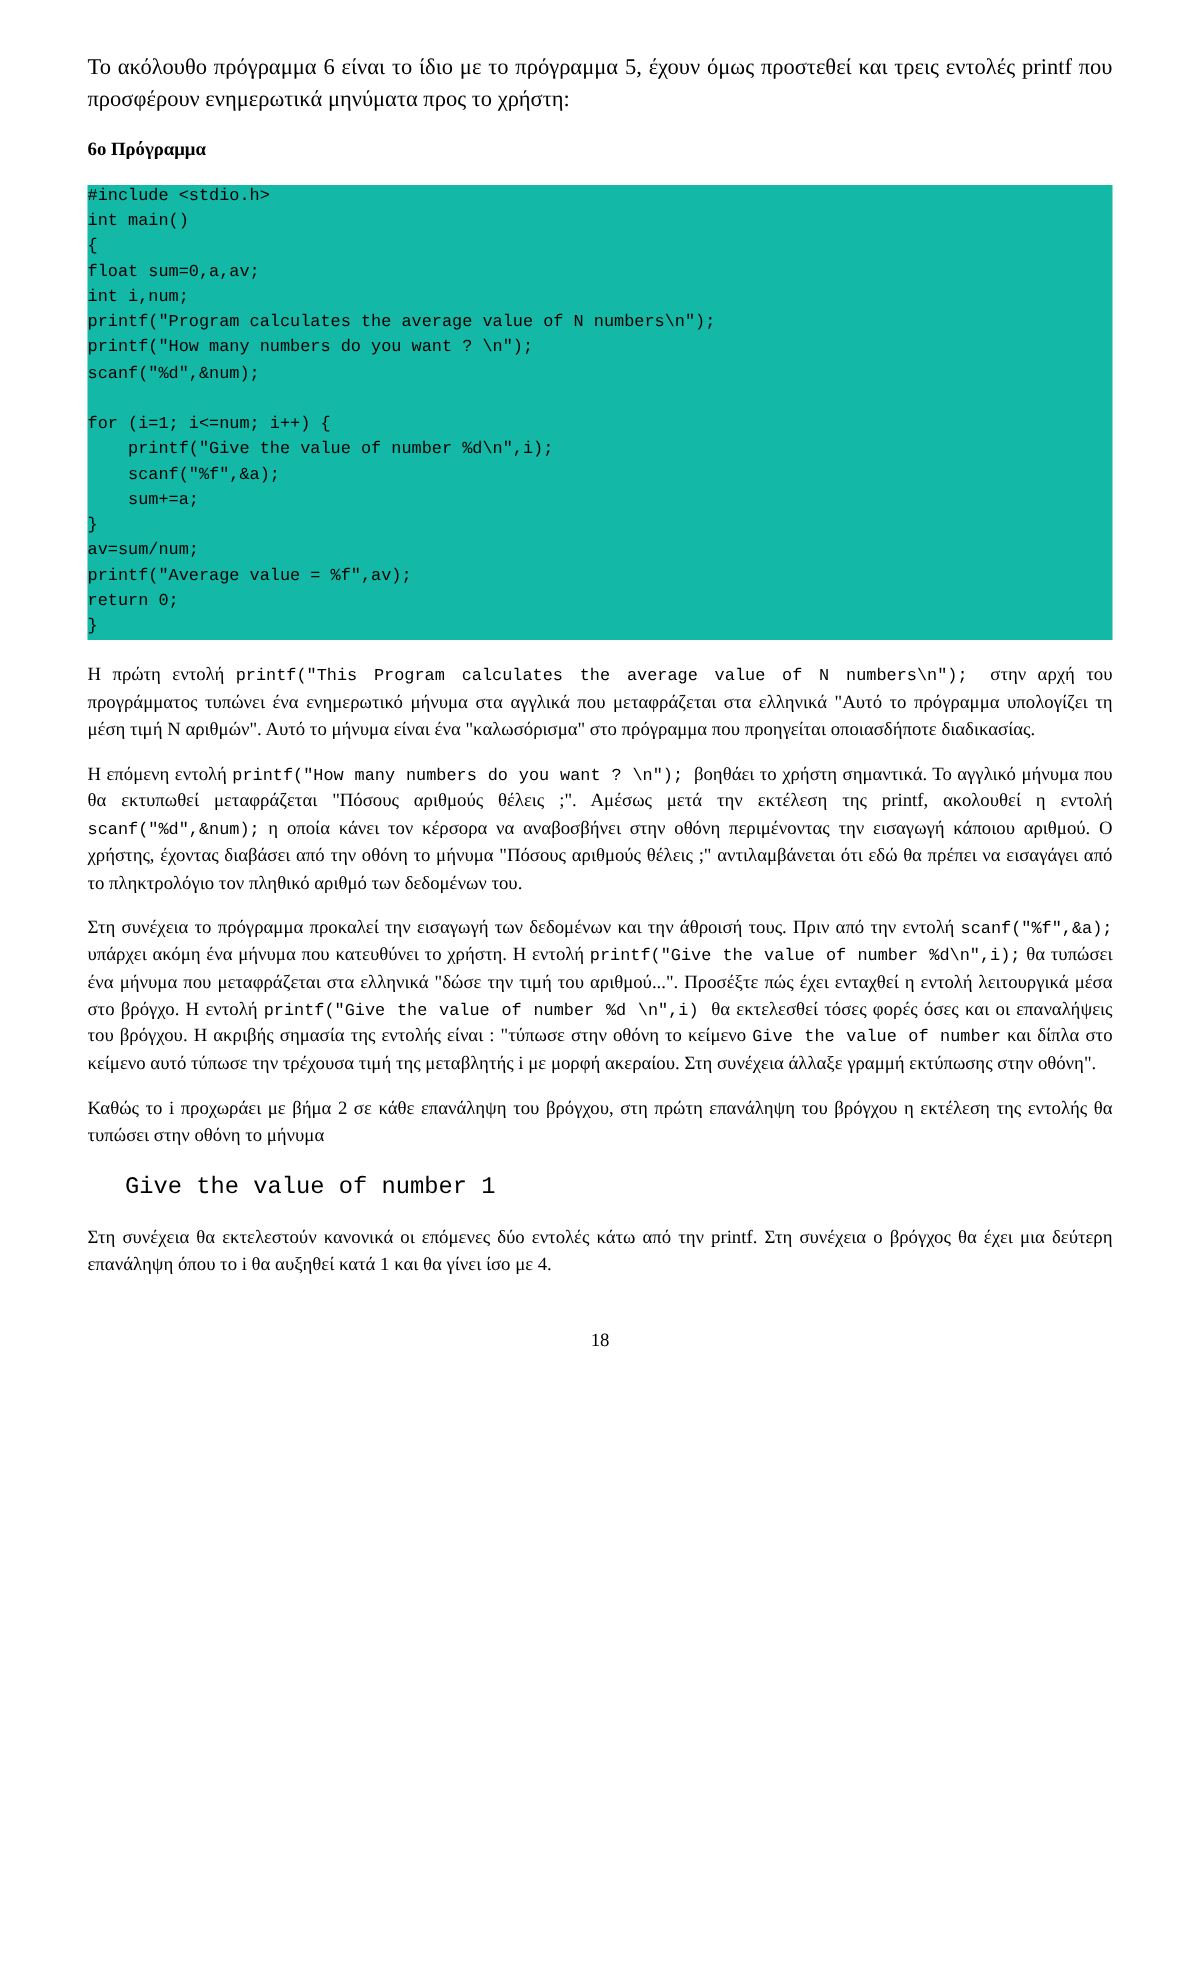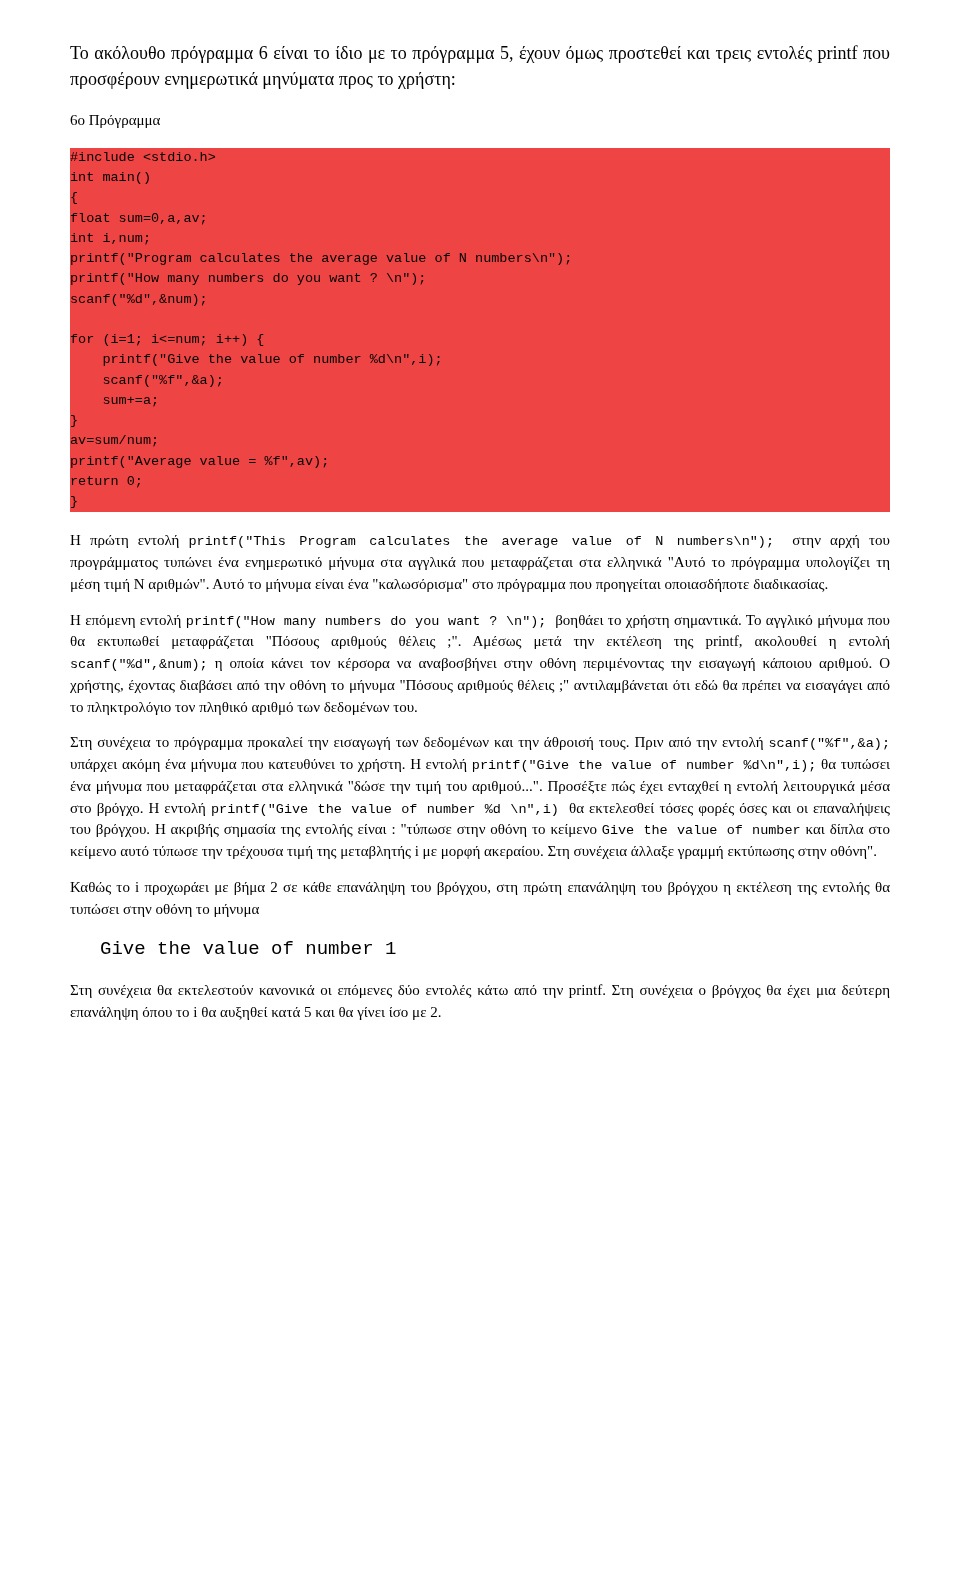--- a/index.html
+++ b/index.html
@@ -20,28 +20,28 @@
     .page-content {
       max-width: 820px;
       margin: 0 auto;
     }
     .intro-text {
       text-align: justify;
       margin-bottom: 18px;
       font-size: 18px;
     }
     .section-heading {
-      font-weight: normal;
+      font-weight: bold;
       font-size: 15px;
       margin-bottom: 16px;
     }
     .code-block {
       font-family: "Courier New", Courier, monospace;
       font-size: 13.5px;
-      background: #ef4444;
+      background: #14b8a6;
       margin: 10px 0 18px 0;
       line-height: 1.5;
       white-space: pre;
     }
     .body-text {
       text-align: justify;
       margin-bottom: 14px;
       font-size: 15px;
     }
     .body-text code, .inline-code {
@@ -96,16 +96,17 @@
   </p>
 
   <p class="body-text">
     Στη συνέχεια το πρόγραμμα προκαλεί την εισαγωγή των δεδομένων και την άθροισή τους. Πριν από την εντολή <span class="inline-code">scanf("%f",&amp;a);</span> υπάρχει ακόμη ένα μήνυμα που κατευθύνει το χρήστη. Η εντολή <span class="inline-code">printf("Give the value of number %d\n",i);</span> θα τυπώσει ένα μήνυμα που μεταφράζεται στα ελληνικά "δώσε την τιμή του αριθμού...". Προσέξτε πώς έχει ενταχθεί η εντολή λειτουργικά μέσα στο βρόγχο. Η εντολή <span class="inline-code">printf("Give the value of number %d \n",i)</span>&nbsp; θα εκτελεσθεί τόσες φορές όσες και οι επαναλήψεις του βρόγχου. Η ακριβής σημασία της εντολής είναι : "τύπωσε στην οθόνη το κείμενο <span class="inline-code">Give the value of number</span> και δίπλα στο κείμενο αυτό τύπωσε την τρέχουσα τιμή της μεταβλητής i με μορφή ακεραίου. Στη συνέχεια άλλαξε γραμμή εκτύπωσης στην οθόνη".
   </p>
 
   <p class="body-text">Καθώς το i προχωράει με βήμα 2 σε κάθε επανάληψη του βρόγχου, στη πρώτη επανάληψη του βρόγχου η εκτέλεση της εντολής θα τυπώσει στην οθόνη το μήνυμα</p>
 
   <div class="display-code">Give the value of number 1</div>
 
-  <p class="body-text">Στη συνέχεια θα εκτελεστούν κανονικά οι επόμενες δύο εντολές κάτω από την printf. Στη συνέχεια ο βρόγχος θα έχει μια δεύτερη επανάληψη όπου το i θα αυξηθεί κατά 5 και θα γίνει ίσο με 2.</p>
+  <p class="body-text">Στη συνέχεια θα εκτελεστούν κανονικά οι επόμενες δύο εντολές κάτω από την printf. Στη συνέχεια ο βρόγχος θα έχει μια δεύτερη επανάληψη όπου το i θα αυξηθεί κατά 1 και θα γίνει ίσο με 4.</p>
 
+  <div class="page-number">18</div>
 
 </div>
 
 </body></html>

